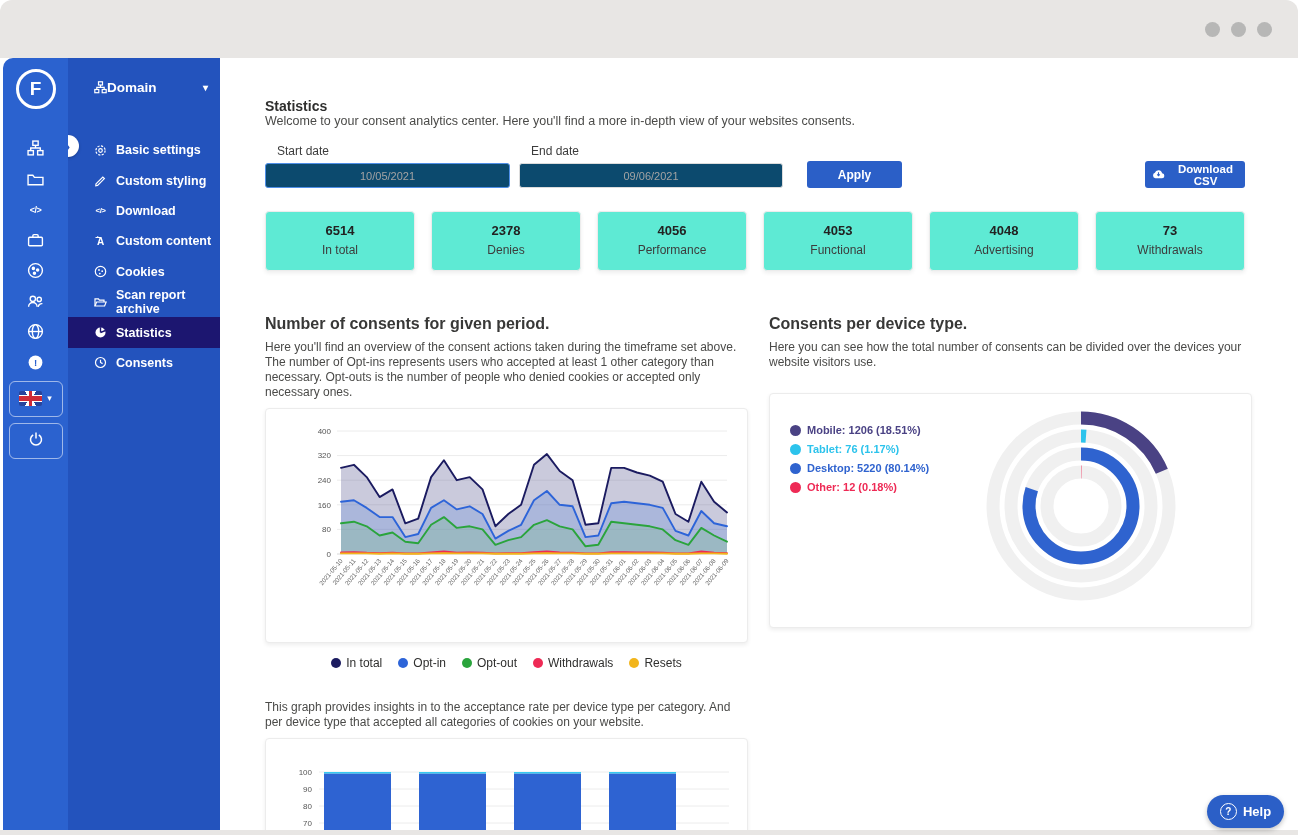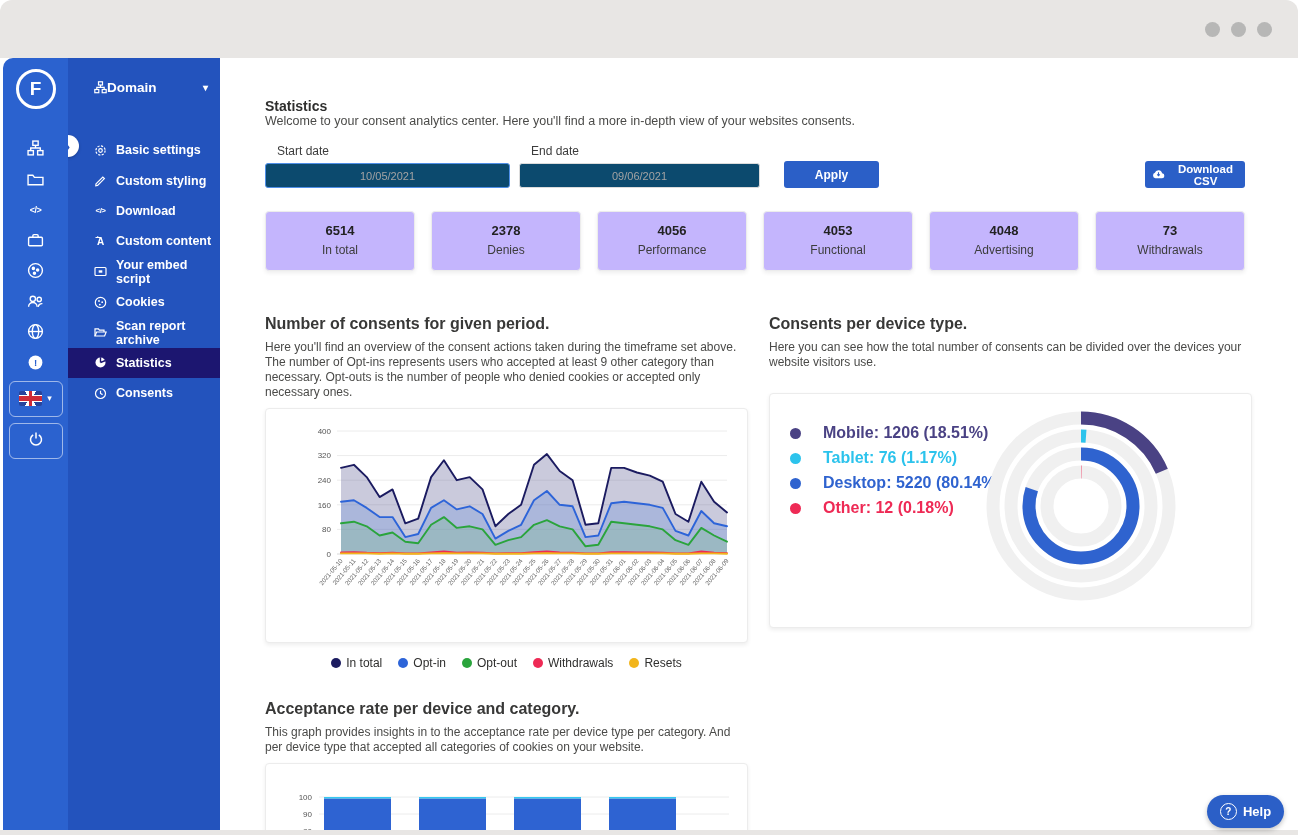--- a/index.html
+++ b/index.html
@@ -56,45 +56,45 @@
   .page-sub{font-size:12.5px;color:#4a4a48;}
 
   .filters{display:flex;align-items:flex-end;margin-top:16px;}
   .field{display:flex;flex-direction:column;}
   .field label{font-size:12px;color:#3c3c3c;margin:0 0 5px 12px;}
   .field input{height:25px;box-sizing:border-box;text-align:center;font-size:11px;color:#a3a3a3;
                border:1px solid #dcdcdc;border-radius:3px;background:#0c4a6e;outline:none;
                font-family:"Liberation Sans",sans-serif;}
   .field.start input{width:245px;border:1px solid #4f8fe8;}
   .field.end{margin-left:9px;}
-  .field.end input{width:241px;}
+  .field.end input{width:264px;}
   .btn{background:#2b5fc7;color:#fff;border:none;border-radius:3px;font-size:12px;font-weight:bold;
        font-family:"Liberation Sans",sans-serif;cursor:pointer;display:flex;align-items:center;justify-content:center;gap:6px;}
   .apply-btn{margin-left:24px;width:95px;height:27px;}
   .dl-btn{margin-left:auto;width:100px;height:27px;font-size:11.5px;}
 
   .stats-row{display:flex;gap:16px;margin-top:23px;}
-  .stat-card{flex:1;background:#c4b5fd;border:1px solid #ececec;border-radius:4px;
+  .stat-card{flex:1;background:#5eead4;border:1px solid #ececec;border-radius:4px;
              box-shadow:0 2px 4px rgba(0,0,0,.07);text-align:center;padding:11px 8px 13px;}
   .stat-value{font-size:13px;font-weight:bold;color:#222;}
   .stat-label{font-size:12px;color:#3c3c3c;margin-top:5px;}
 
   .cols{display:flex;gap:21px;margin-top:44px;}
   .col{width:483px;flex:none;}
   .sec-title{font-size:16px;font-weight:600;color:#383837;}
   .sec-desc{font-size:12px;color:#4a4a48;line-height:15px;margin-top:7px;}
   .col .sec-desc{min-height:45px;}
   .chart-card{margin-top:8px;background:#fff;border:1px solid #ececec;border-radius:4px;
               box-shadow:0 2px 4px rgba(0,0,0,.07);box-sizing:border-box;height:235px;padding:10px 13px;position:relative;}
   .line-legend{display:flex;justify-content:center;gap:16px;margin-top:13px;font-size:12px;color:#2f2f2e;}
   .legend-item{display:flex;align-items:center;gap:5px;}
   .legend-dot{width:10px;height:10px;border-radius:50%;flex:none;}
 
   .device-legend{position:absolute;left:20px;top:30px;display:flex;flex-direction:column;gap:7px;}
-  .device-legend .legend-item{font-size:16px;font-weight:700;gap:22px;}
+  .device-legend .legend-item{font-size:11px;font-weight:700;gap:6px;}
   .device-legend .legend-dot{width:11px;height:11px;}
   .donut-wrap{position:absolute;right:0;top:0;}
 
   .bottom-sec{margin-top:30px;}
   .accept-row{position:relative;}
   .accept-card{height:200px;}
 
   .help-btn{position:absolute;right:14px;bottom:7px;width:77px;height:33px;border-radius:17px;
             background:#2b5fc7;color:#fff;border:none;display:flex;align-items:center;justify-content:center;gap:6px;
             font-size:13px;font-weight:bold;font-family:"Liberation Sans",sans-serif;cursor:pointer;z-index:60;
@@ -229,29 +229,20 @@
           <svg viewBox="0 0 13 13" width="13" height="13">
             <text x="6.5" y="10" text-anchor="middle" font-size="10" font-weight="bold" fill="#fff" stroke="none">A</text>
             <path d="M1.5 2.5 H6 M3.7 2.5 V1.2"></path>
           </svg>
         </span>
       <span>Custom content</span>
     </div>
     <div class="menu-item">
       <span class="micon">
           <svg viewBox="0 0 13 13" width="13" height="13">
-            <rect x="1" y="2.5" width="11" height="8" rx="1"></rect>
-            <rect x="4.7" y="5.3" width="3.6" height="2.4" fill="#fff" stroke="none"></rect>
-          </svg>
-        </span>
-      <span>Your embed script</span>
-    </div>
-    <div class="menu-item">
-      <span class="micon">
-          <svg viewBox="0 0 13 13" width="13" height="13">
             <circle cx="6.5" cy="6.5" r="5.2"></circle>
             <circle cx="5" cy="5" r="0.9" fill="#fff" stroke="none"></circle>
             <circle cx="8.2" cy="6.2" r="0.9" fill="#fff" stroke="none"></circle>
             <circle cx="5.8" cy="8.6" r="0.9" fill="#fff" stroke="none"></circle>
           </svg>
         </span>
       <span>Cookies</span>
     </div>
     <div class="menu-item">
       <span class="micon">
@@ -333,21 +324,21 @@
       </div>
     <div class="stat-card">
         <div class="stat-value">73</div>
         <div class="stat-label">Withdrawals</div>
       </div>
   </div>
 
   <div class="cols">
     <div class="col">
       <div class="sec-title">Number of consents for given period.</div>
-      <div class="sec-desc">Here you'll find an overview of the consent actions taken during the timeframe set above. The number of Opt-ins represents users who accepted at least 9 other category than necessary. Opt-outs is the number of people who denied cookies or accepted only necessary ones.</div>
+      <div class="sec-desc">Here you'll find an overview of the consent actions taken during the timeframe set above. The number of Opt-ins represents users who accepted at least 1 other category than necessary. Opt-outs is the number of people who denied cookies or accepted only necessary ones.</div>
       <div class="chart-card" id="line-chart"><svg width="455" height="213" viewBox="0 0 455 213">
             <line x1="58" y1="135.0" x2="448" y2="135.0" stroke="#d8d8d8"></line>
             <text x="52" y="137.7" font-size="8" fill="#555" text-anchor="end">0</text>
             <line x1="58" y1="110.4" x2="448" y2="110.4" stroke="#ececec"></line>
             <text x="52" y="113.1" font-size="8" fill="#555" text-anchor="end">80</text>
             <line x1="58" y1="85.8" x2="448" y2="85.8" stroke="#ececec"></line>
             <text x="52" y="88.5" font-size="8" fill="#555" text-anchor="end">160</text>
             <line x1="58" y1="61.2" x2="448" y2="61.2" stroke="#ececec"></line>
             <text x="52" y="63.9" font-size="8" fill="#555" text-anchor="end">240</text>
             <line x1="58" y1="36.6" x2="448" y2="36.6" stroke="#ececec"></line>
@@ -449,21 +440,20 @@
               <circle cx="285" cy="112" r="52" fill="none" stroke="#f0f0f0" stroke-width="13"></circle>
               <circle cx="285" cy="112" r="52" fill="none" stroke="#2f63cf" stroke-width="13" stroke-dasharray="261.8 326.7" transform="rotate(-90 285 112)"></circle>
               <circle cx="285" cy="112" r="34" fill="none" stroke="#f0f0f0" stroke-width="13"></circle>
               <circle cx="285" cy="112" r="34" fill="none" stroke="#ee2a55" stroke-width="13" stroke-dasharray="0.4 213.6" transform="rotate(-90 285 112)"></circle>
             </svg></div>
       </div>
     </div>
   </div>
 
   <div class="bottom-sec">
-    <div class="sec-title">Acceptance rate per device and category.</div>
     <div class="sec-desc" style="max-width:483px;">This graph provides insights in to the acceptance rate per device type per category. And per device type that accepted all categories of cookies on your website.</div>
     <div class="accept-row">
       <div class="chart-card accept-card" id="bar-chart" style="width:483px;"><svg width="455" height="178" viewBox="0 0 455 178">
             <line x1="40" y1="23.0" x2="450" y2="23.0" stroke="#ececec"></line>
             <text x="33" y="25.6" font-size="8" fill="#555" text-anchor="end">100</text>
             <line x1="40" y1="40.0" x2="450" y2="40.0" stroke="#ececec"></line>
             <text x="33" y="42.6" font-size="8" fill="#555" text-anchor="end">90</text>
             <line x1="40" y1="57.0" x2="450" y2="57.0" stroke="#ececec"></line>
             <text x="33" y="59.6" font-size="8" fill="#555" text-anchor="end">80</text>
             <line x1="40" y1="74.0" x2="450" y2="74.0" stroke="#ececec"></line>

